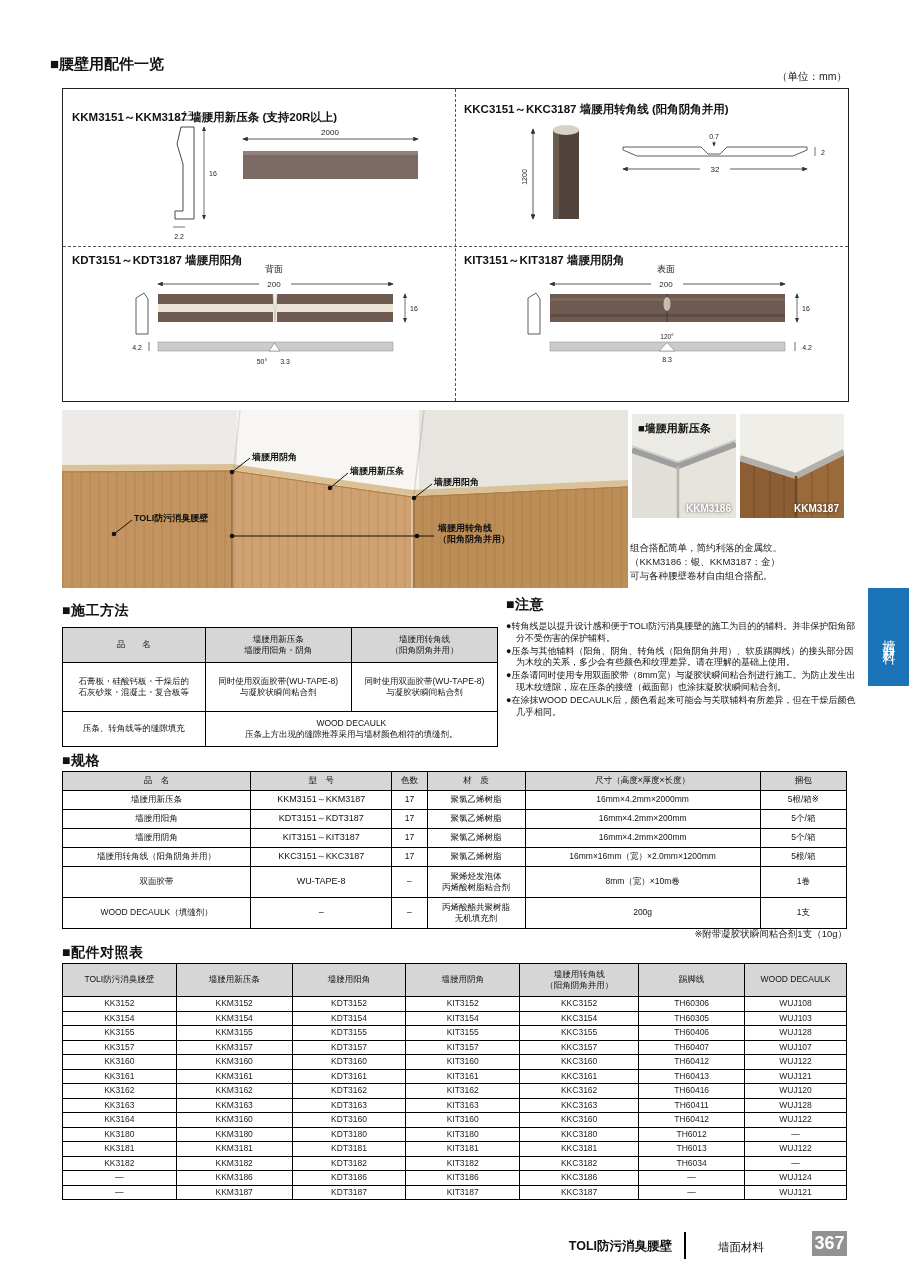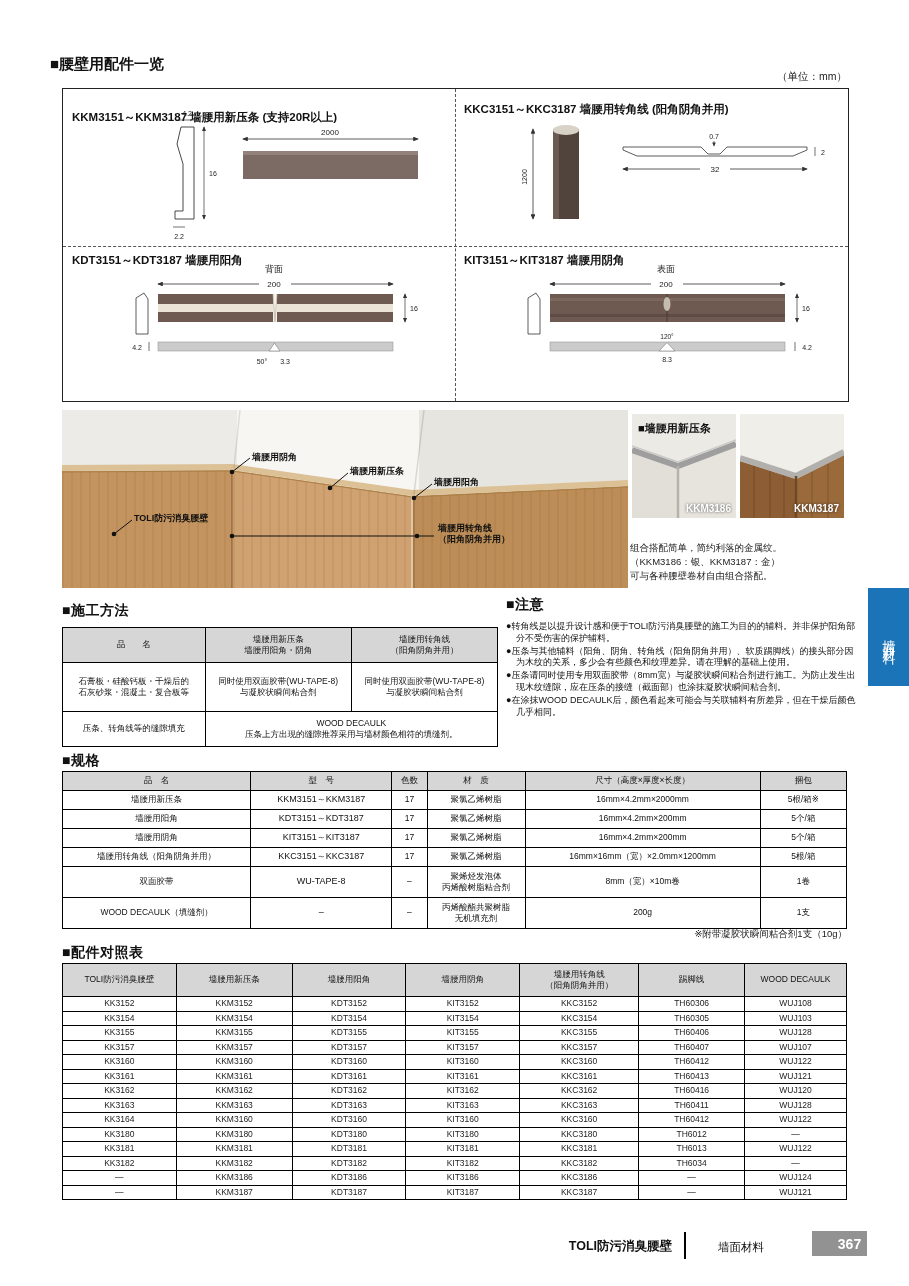--- a/index.html
+++ b/index.html
@@ -56,21 +56,21 @@
   .compat td{height:13.5px;padding:0 2px;color:#222;}
 
   
   .notes-list{margin:0;padding:0;list-style:none;width:356px;}
   .notes-list li{font-size:9px;line-height:11.8px;padding-left:10px;text-indent:-10px;margin-bottom:1px;color:#111;}
 
   
   .foot-product{font-size:12.5px;font-weight:bold;}
   .foot-category{font-size:11.5px;}
   .foot-divider{width:2px;height:27px;background:#000;}
-  .page-badge{width:35px;height:25px;background:#929292;color:#fff;font-weight:bold;font-size:14px;display:flex;align-items:center;justify-content:center;padding-left:20px;}
+  .page-badge{width:35px;height:25px;background:#929292;color:#fff;font-weight:bold;font-size:18px;display:flex;align-items:center;justify-content:center;}
 </style>
 </head>
 <body>
 
 <div class="page">
 
   <div class="abs main-title" style="left:50px;top:55px;">■腰壁用配件一览</div>
   <div class="abs small-note" style="right:62px;top:70px;">（单位：mm）</div>
 
   <div class="abs ov-box">

